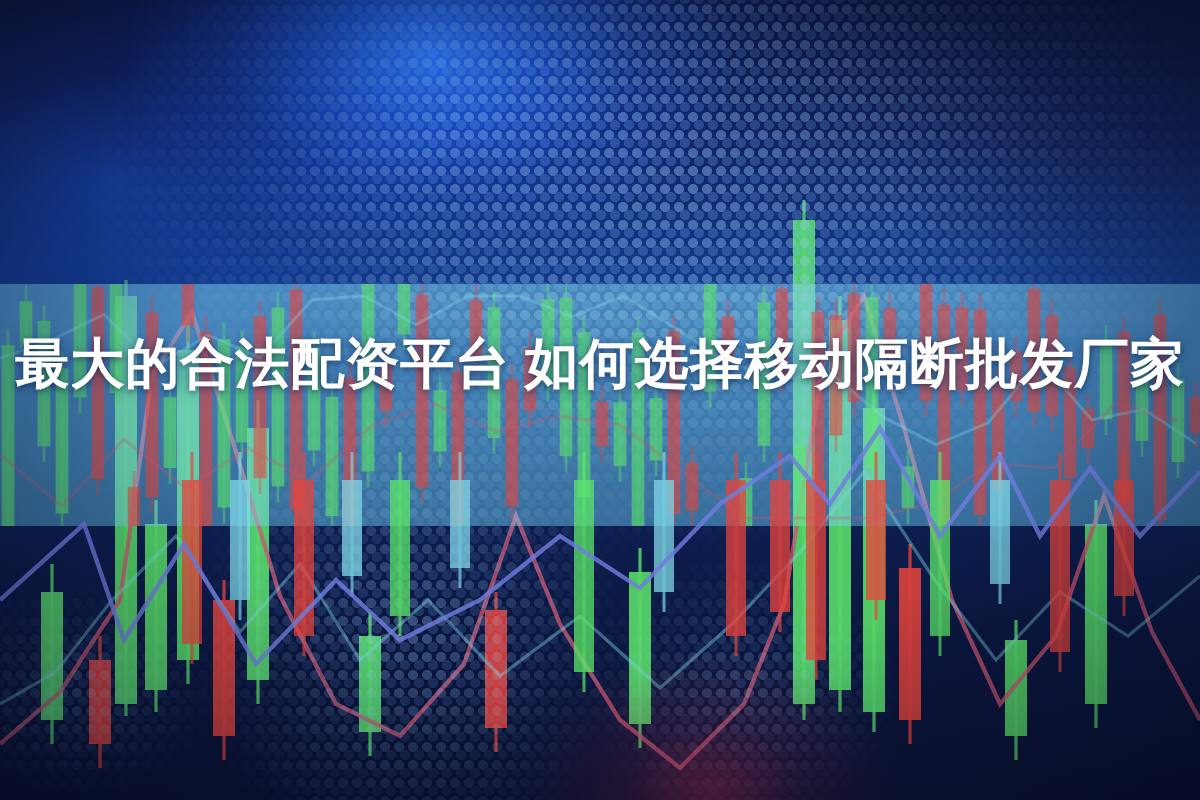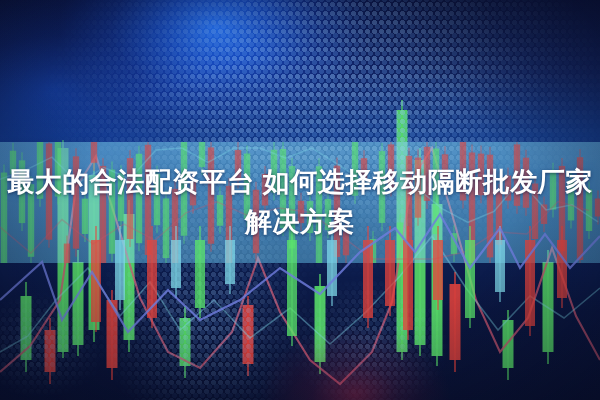--- a/index.html
+++ b/index.html
@@ -1,20 +1,20 @@
 <!DOCTYPE html>
 <html><head>
 <meta charset="utf-8">
 <style>
   html,body{margin:0;padding:0;background:#0b1030;}
   #banner{
     position:relative;
     width:600px;height:400px;
     overflow:hidden;
-    font-family:Liberation Sans, sans-serif;
+    font-family:Liberation Serif, serif;
     background:#111a44;
   }
   .layer{position:absolute;inset:0;}
 
   
   #base-gradient{
     background:
       linear-gradient(180deg,
         #0d1640 0%,
         #12235e 18%,
@@ -348,16 +348,15 @@
         <rect x="557" y="240" width="10" height="58" fill="#e8443c" opacity="0.85"></rect>
       </g>
       <polyline points="0,300 42,262 62,320 92,272 128,332 168,290 200,320 240,300 280,268 320,294 360,252 395,228 415,252 440,214 470,268 500,228 520,268 545,234 570,268 600,236" fill="none" stroke="#6f7ddd" stroke-width="2.2" opacity="0.82"></polyline>
     </svg>
 
   <div class="layer" id="glow-red"></div>
   <div class="layer" id="vignette"></div>
 
   <div id="headline">
     <span class="l1">最大的合法配资平台 如何选择移动隔断批发厂家</span>
-    <span class="l2">解决方案</span>
   </div>
 
 </div>
 
 </body></html>

